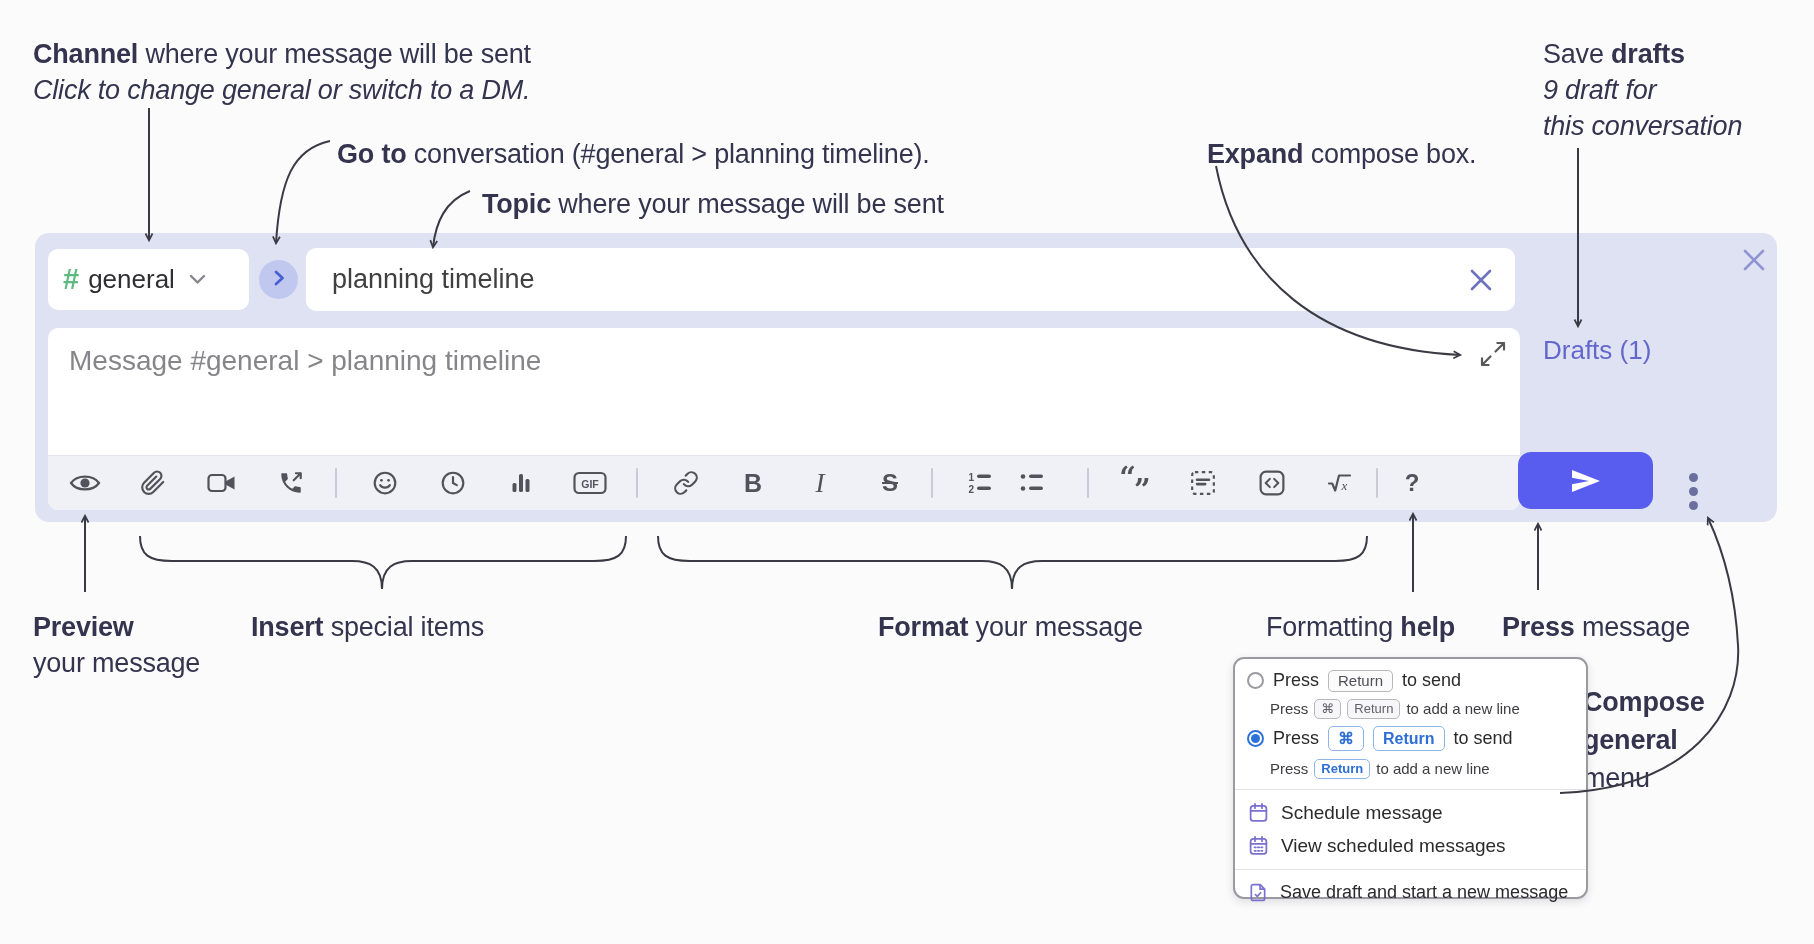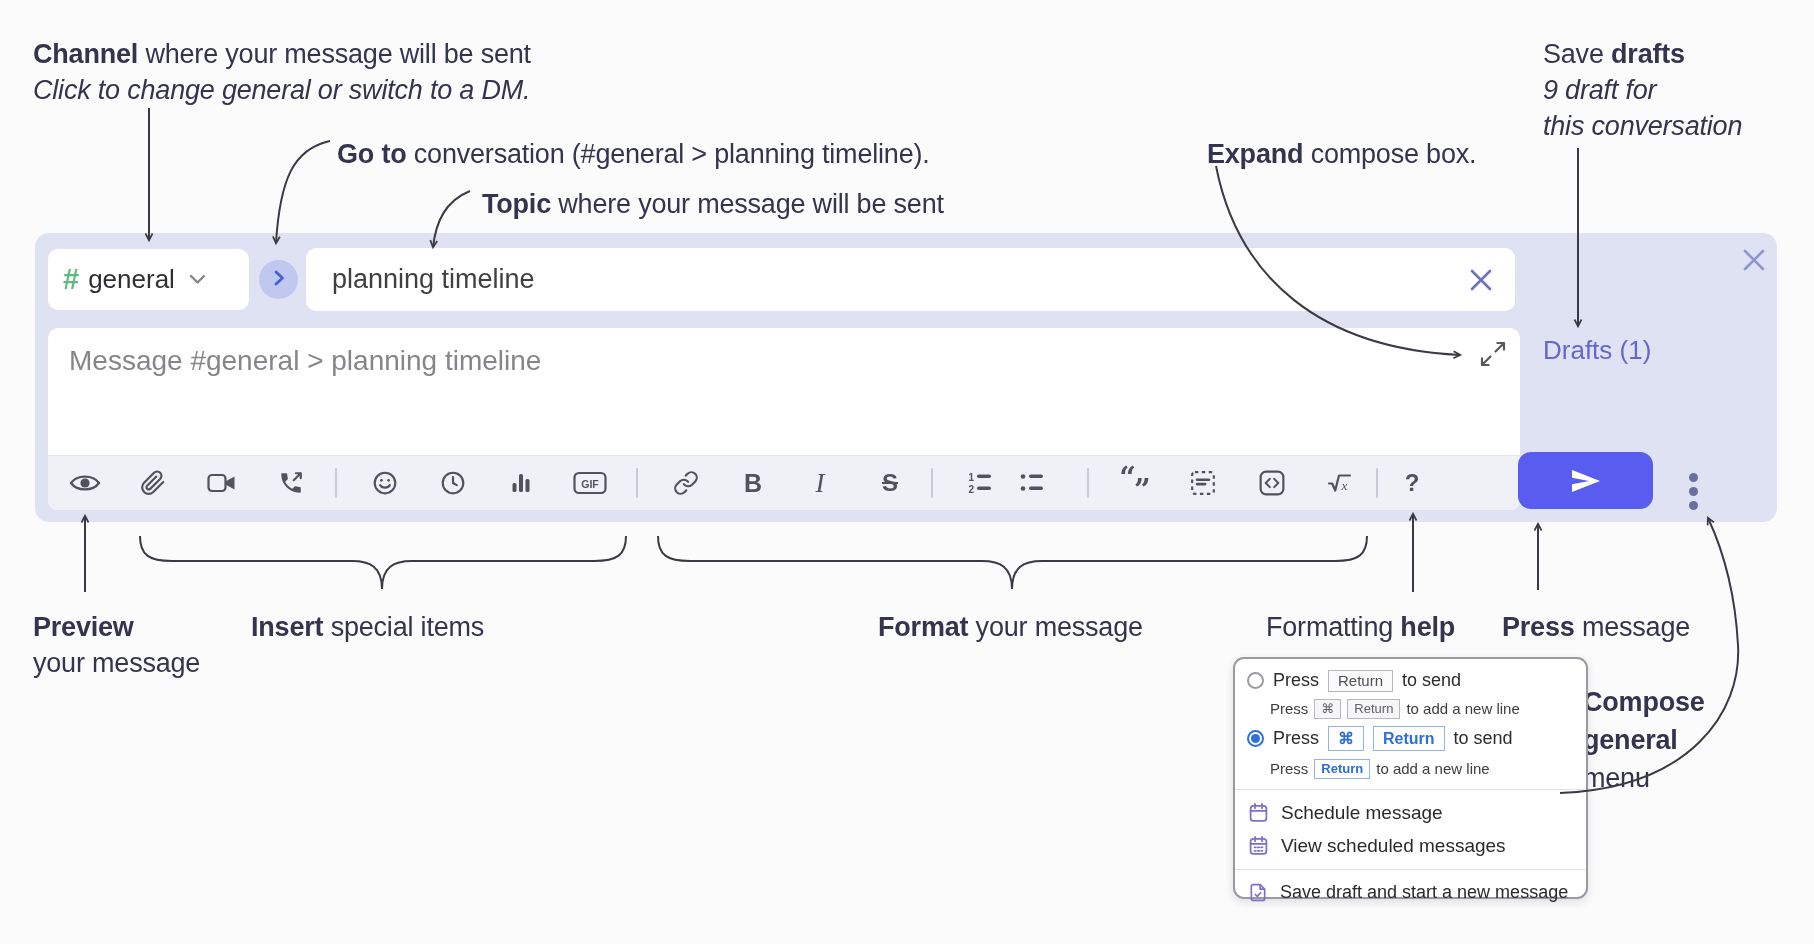--- a/index.html
+++ b/index.html
@@ -37,21 +37,21 @@
         padding:6px;cursor:pointer;}
   .dot{width:9px;height:9px;border-radius:50%;background:#6a6f9f;}
   
   .menu{position:absolute;left:1233px;top:657px;width:355px;height:242px;background:#fff;border:2px solid #9a9aa0;
         border-radius:11px;box-shadow:0 3px 8px rgba(40,40,60,.14);box-sizing:border-box;padding-top:7px;}
   .opt-main{display:flex;align-items:center;gap:9px;padding-left:12px;height:29px;font-size:18px;color:#2b2b2e;}
   .opt-sub{display:flex;align-items:center;gap:6px;padding-left:35px;height:27px;font-size:15px;color:#3d3d42;}
   .radio{width:17px;height:17px;border:2px solid #9a9aa0;border-radius:50%;box-sizing:border-box;flex:none;cursor:pointer;}
   .radio.sel{border-color:#2d72d8;position:relative;}
   .radio.sel::after{content:"";position:absolute;inset:2px;border-radius:50%;background:#2d72d8;}
-  .key{display:inline-flex;align-items:center;justify-content:center;border:1.5px solid #b7b7bc;border-radius:0;
+  .key{display:inline-flex;align-items:center;justify-content:center;border:1.5px solid #b7b7bc;border-radius:5px;
        background:#fbfbfc;color:#4f4f55;font-size:15px;padding:0 9px;height:22px;box-sizing:border-box;}
   .key.sm{font-size:13px;height:20px;padding:0 6px;background:#f6f6f8;color:#616166;}
   .key.blue{border-color:#8fb5ea;color:#2d6fd6;background:#fff;font-weight:600;}
   .key.blue.lg{font-size:16px;height:25px;}
   .menu-sep{border:none;border-top:1px solid #e2e2e6;margin:7px 0 6px 0;}
   .menu-item{display:flex;align-items:center;gap:12px;padding-left:13px;height:33px;font-size:19px;color:#2b2b2e;cursor:pointer;}
   .menu-item.small{font-size:18px;}
   .menu-item svg{flex:none;}
   .overlay{position:absolute;left:0;top:0;pointer-events:none;z-index:50;}
 </style>

